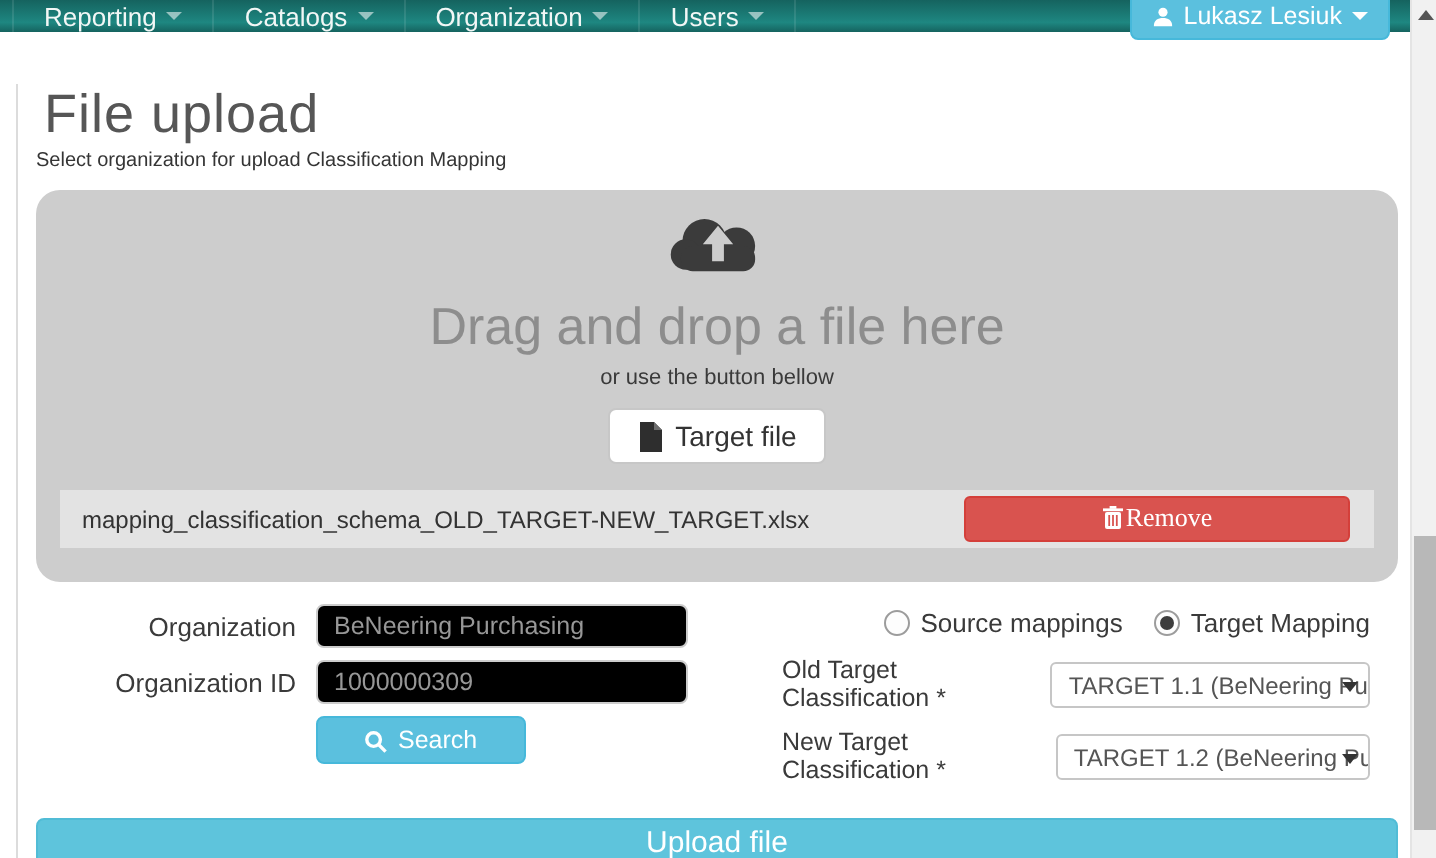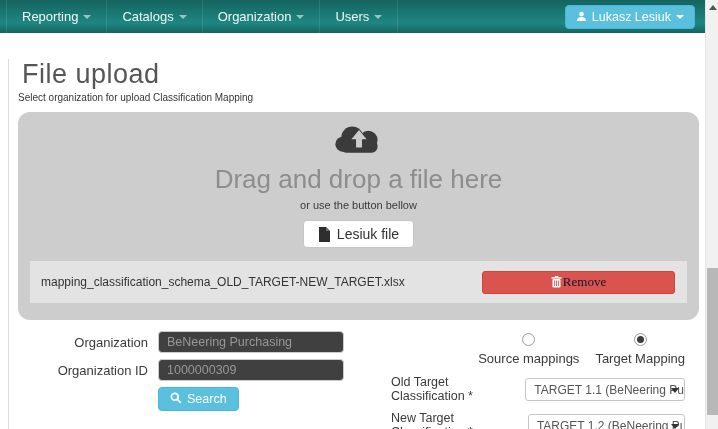--- a/index.html
+++ b/index.html
@@ -9,21 +9,21 @@
   
   .scrollbar { position:absolute; top:0; right:0; width:13px; height:429px;
     background:#f1f1f1; border-left:1px solid #e4e4e4; z-index:50; }
   .sb-up { position:absolute; top:5px; left:3px; width:0; height:0;
     border-left:4px solid transparent; border-right:4px solid transparent;
     border-bottom:5px solid #555; }
   .sb-thumb { position:absolute; top:268px; left:1px; width:11px; height:147px;
     background:#b8b8b8; }
 
   
-  .navbar { height:33px; margin-right:13px;
+  .navbar { height:16px; margin-right:13px;
     background:linear-gradient(180deg,#15635f 0%, #1e8781 70%, #15635f 100%);
     display:flex; align-items:stretch; padding-left:6px; }
   .nav-item { display:flex; align-items:center; gap:5px; padding:0 15px;
     color:#f2f7f6; font-size:13px; cursor:pointer;
     border-right:1px solid rgba(255,255,255,0.10); }
   .nav-item:first-child { border-left:1px solid rgba(255,255,255,0.10); }
   .caret { width:0; height:0; border-left:4px solid transparent;
     border-right:4px solid transparent; border-top:4px solid rgba(255,255,255,0.55);
     display:inline-block; }
   .user-btn { margin-left:auto; align-self:center; margin-right:10px;
@@ -41,47 +41,47 @@
 
   
   .dropzone { background:#cdcdcd; border-radius:12px; text-align:center;
     padding:9px 12px 17px 12px; }
   .dz-title { font-size:26px; font-weight:300; color:#8d8d8d; margin:1px 0 4px; }
   .dz-hint { font-size:11px; font-weight:400; color:#3a3a3a; margin-bottom:9px; }
   .select-file-btn { display:inline-flex; align-items:center; gap:7px;
     background:#fff; border:1px solid #c7c7c7; border-radius:4px;
     padding:5px 14px; font-size:14px; color:#333; cursor:pointer; }
   .file-row { margin-top:13px; background:#e3e3e3; display:flex;
-    align-items:center; padding:3px 12px 3px 11px; height:42px; }
+    align-items:center; padding:3px 12px 3px 11px; height:29px; }
   .file-name { flex:1; text-align:left; font-size:12px; color:#333;
     white-space:nowrap; overflow:hidden; }
   .remove-btn { width:193px; background:#d9534f; border:1px solid #d43f3a;
-    border-radius:3px; color:#0f172a; font-family:"Liberation Serif", serif;
+    border-radius:3px; color:#ffffff; font-family:"Liberation Serif", serif;
     font-size:13px; padding:2px 0 3px; display:flex; align-items:center;
     justify-content:center; gap:1px; cursor:pointer; }
 
   
   .form-area { display:flex; justify-content:space-between;
     padding:11px 14px 0 22px; }
   .form-left { width:320px; }
   .f-row { display:flex; align-items:center; margin-bottom:6px; }
   .f-label { width:108px; text-align:right; margin-right:10px;
     font-size:13px; color:#3a3a3a; }
-  .f-input { width:186px; height:22px; background:#404040;
+  .f-input { width:186px; height:22px; background:#000000;
     border:1px solid #cccccc; border-radius:4px; color:#979797;
     font-size:12.5px; padding:0 8px; font-family:"Liberation Sans",sans-serif; }
   .search-row { margin-left:118px; margin-top:4px; }
   .search-btn { background:#5bc0de; border:1px solid #46b8da; border-radius:4px;
-    color:#fff; font-size:12.5px; padding:4px 11px; display:inline-flex;
-    align-items:flex-start; gap:5px; cursor:pointer; }
+    color:#fff; font-size:12.5px; padding:4px 23px; display:inline-flex;
+    align-items:flex-end; gap:5px; cursor:pointer; }
 
   .form-right { width:312px; padding-top:2px; }
   .radio-row { display:flex; justify-content:flex-end; gap:16px;
     margin-bottom:9px; font-size:13px; color:#3a3a3a; }
-  .radio-opt { display:flex; align-items:center; gap:5px; cursor:pointer;flex-direction:column; }
+  .radio-opt { display:flex; align-items:center; gap:5px; cursor:pointer; }
   .radio { width:13px; height:13px; border-radius:50%;
     border:1px solid #9c9c9c; background:#fdfdfd; display:inline-block; }
   .radio.checked::after { content:''; display:block; width:7px; height:7px;
     border-radius:50%; background:#3d3d3d; margin:2px; }
   .sel-row { display:flex; align-items:center; justify-content:space-between;
     margin-bottom:8px;margin-left:18px; }
   .sel-label { font-size:12.5px; color:#3a3a3a; }
   .select { position:relative; width:168px; height:23px; background:#fff;
     border:1px solid #c6c6c6; border-radius:3px; font-size:12px; color:#555;
     padding:4px 18px 0 8px; white-space:nowrap; overflow:hidden; cursor:pointer; }
@@ -143,21 +143,21 @@
       </g>
       <polygon points="32,10 41,21 35.5,21 35.5,31 28.5,31 28.5,21 23,21" fill="#cdcdcd"></polygon>
     </svg>
     <div class="dz-title">Drag and drop a file here</div>
     <div class="dz-hint">or use the button bellow</div>
     <div class="select-file-btn">
       <svg width="12" height="15" viewBox="0 0 12 15">
         <path d="M1 0 h7 l4 4 v11 h-11 z" fill="#2e2e2e"></path>
         <path d="M8 0 l4 4 h-4 z" fill="#6d6d6d"></path>
       </svg>
-      <span>Lesiuk file</span>
+      <span>Target file</span>
     </div>
 
     <div class="file-row">
       <div class="file-name">mapping_classification_schema_OLD_TARGET-NEW_TARGET.xlsx</div>
       <div class="remove-btn">
         <svg width="11" height="12" viewBox="0 0 11 12">
           <rect x="1.5" y="3" width="8" height="8.5" rx="1" fill="#fff"></rect>
           <rect x="0.5" y="1.2" width="10" height="1.4" fill="#fff"></rect>
           <rect x="3.8" y="0" width="3.4" height="1.4" fill="#fff"></rect>
           <line x1="3.6" y1="4.5" x2="3.6" y2="10" stroke="#d9534f" stroke-width="0.9"></line>

